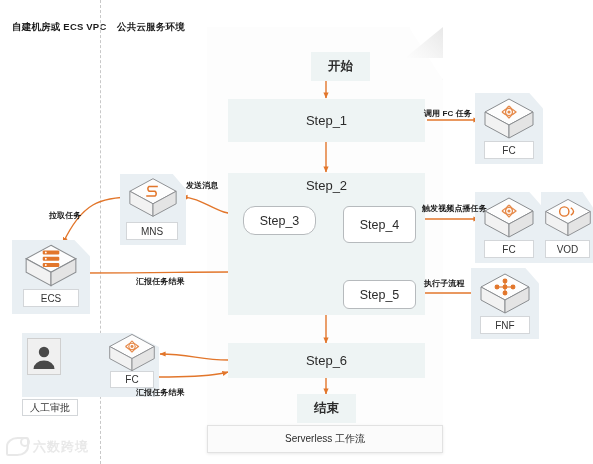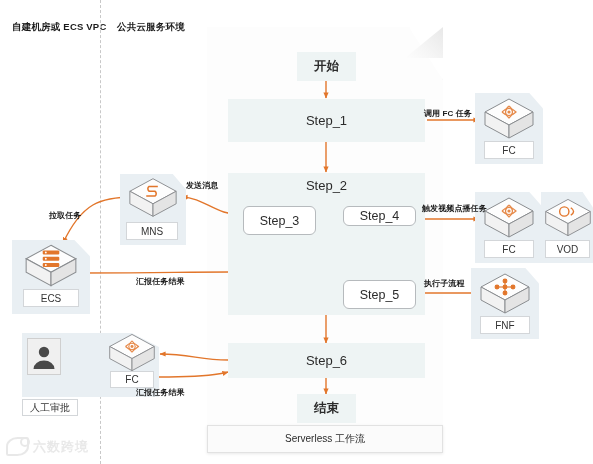--- a/index.html
+++ b/index.html
@@ -217,29 +217,29 @@
 
       <path d="M60,376 C120,376 200,380 228,372"></path>
     </g>
 
     <g stroke="#E2762B" stroke-width="1.4" fill="none">
       <path d="M280,204 L379,204"></path>
       <path d="M326,190 L326,204"></path>
     </g>
   </svg>
 
-  <div class="node node-terminal" style="left:297px; top:52px; width:59px; height:29px;text-align:center;">开始</div>
+  <div class="node node-terminal" style="left:311px; top:52px; width:59px; height:29px;text-align:center;">开始</div>
 
   <div class="node node-step" style="left:228px; top:99px; width:197px; height:43px;">Step_1</div>
 
   <div class="node node-group" style="left:228px; top:173px; width:197px; height:142px;">Step_2</div>
 
-  <div class="node node-sub" style="left:243px; top:206px; width:73px; height:29px;">Step_3</div>
-
-  <div class="node node-sub" style="left:343px; top:206px; width:73px; height:20px;">Step_4</div>
+  <div class="node node-sub" style="left:243px; top:206px; width:73px; height:29px;border-radius:12px;">Step_3</div>
+
+  <div class="node node-sub" style="left:343px; top:206px; width:73px; height:37px;">Step_4</div>
 
   <div class="node node-sub" style="left:343px; top:280px; width:73px; height:29px;">Step_5</div>
 
   <div class="node node-step" style="left:228px; top:343px; width:197px; height:35px;">Step_6</div>
 
   <div class="node node-terminal" style="left:297px; top:394px; width:59px; height:29px;">结束</div>
 
   <div class="bottom-bar" style="left:207px; top:425px; width:236px; height:28px;">Serverless 工作流</div>
 
   <div class="svc-panel" style="left:475px; top:93px; width:68px; height:71px;"></div>

